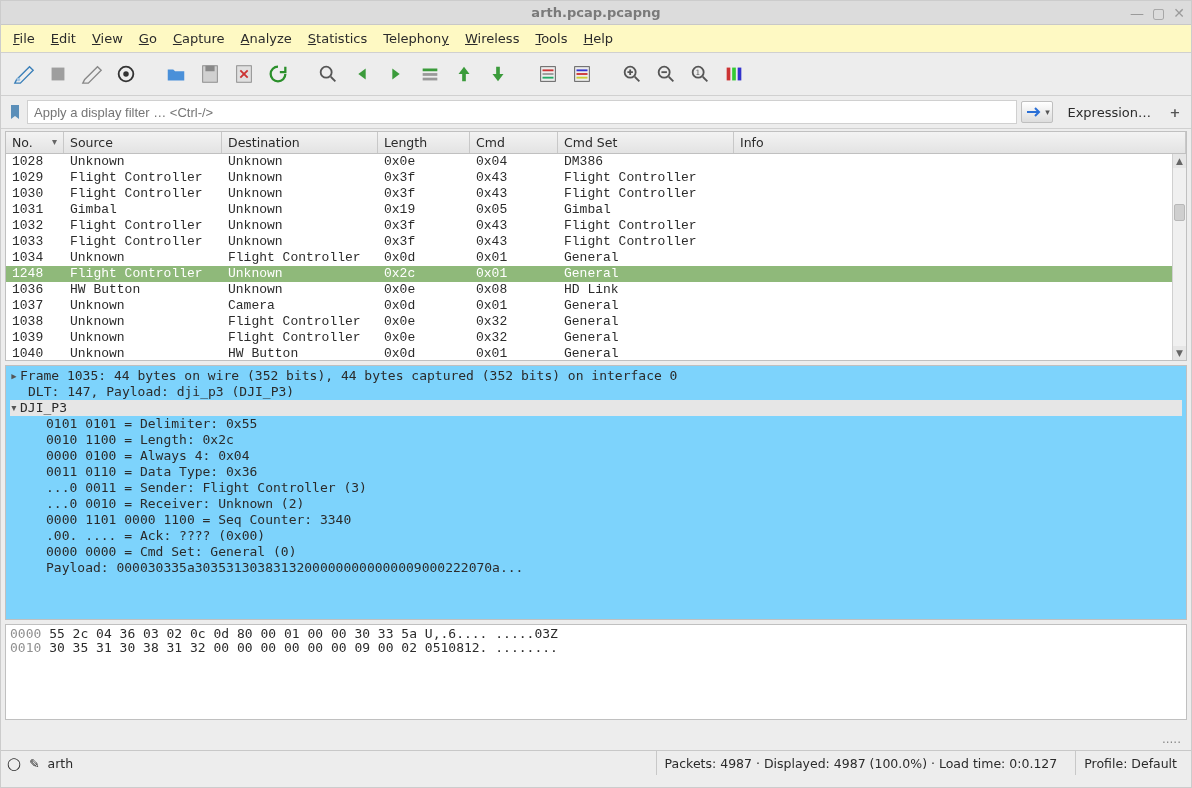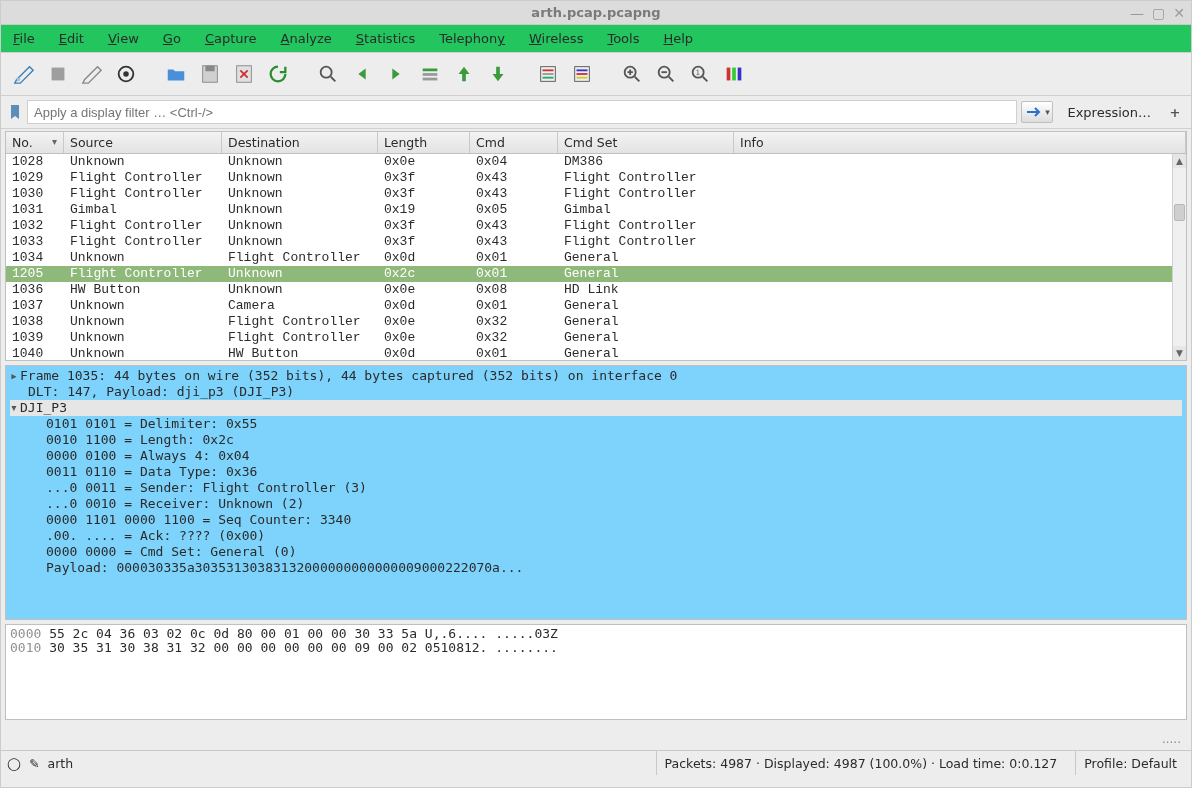--- a/index.html
+++ b/index.html
@@ -1,21 +1,21 @@
 <!DOCTYPE html>
 <html><head>
 <meta charset="utf-8">
 <style>
 *{box-sizing:border-box;margin:0;padding:0}
 html,body{height:100%;font-family:"DejaVu Sans",Arial,sans-serif;font-size:13px;background:#ededed;color:#2b2b2b}
 .window{width:1192px;height:788px;display:flex;flex-direction:column;background:#ededed;border:1px solid #ccc}
 .titlebar{height:24px;background:#dcdcdc;display:flex;align-items:center;justify-content:center;position:relative;border-bottom:1px solid #c8c8c8}
 .titlebar .title{color:#7a7a7a;font-weight:bold;font-size:13px}
 .win-controls{position:absolute;right:6px;top:0;height:24px;display:flex;align-items:center;gap:8px;color:#9a9a9a;font-size:14px}
-.menubar{display:flex;gap:24px;padding:6px 12px;background:#22c55e;border-bottom:1px solid #d0d0d0}
+.menubar{display:flex;gap:16px;padding:6px 12px;background:#fef9c3;border-bottom:1px solid #d0d0d0}
 .menubar span{cursor:default}
 .menubar span u{text-decoration:underline}
 .toolbar{display:flex;align-items:center;gap:4px;padding:6px 8px;background:#ededed;border-bottom:1px solid #d0d0d0}
 .tbtn{width:30px;height:30px;display:flex;align-items:center;justify-content:center;border:1px solid transparent;border-radius:3px}
 .tbtn svg{width:22px;height:22px}
 .tsep{width:12px}
 .filterbar{display:flex;align-items:center;padding:4px 6px;background:#ededed;border-bottom:1px solid #d0d0d0;gap:4px}
 .bookmark{width:16px;height:16px;display:flex;align-items:center;justify-content:center}
 .filter-input{flex:1;height:24px;border:1px solid #d0d0d0;background:#fff;padding:8px 6px;font-size:13px;color:#888}
 .filter-apply{width:32px;height:22px;border:1px solid #bfbfbf;background:linear-gradient(#fff,#ddd);display:flex;align-items:center;justify-content:center;border-radius:2px}
@@ -238,21 +238,21 @@
     </div>
     <div style="display:flex;flex:1;overflow:hidden">
       <div class="pbody" id="packet-body" style="flex:1">
           <div class="prow"><div class="cell col-no">1028</div><div class="cell col-src">Unknown</div><div class="cell col-dst">Unknown</div><div class="cell col-len">0x0e</div><div class="cell col-cmd">0x04</div><div class="cell col-cmdset">DM386</div><div class="cell col-info"></div></div>
           <div class="prow"><div class="cell col-no">1029</div><div class="cell col-src">Flight Controller</div><div class="cell col-dst">Unknown</div><div class="cell col-len">0x3f</div><div class="cell col-cmd">0x43</div><div class="cell col-cmdset">Flight Controller</div><div class="cell col-info"></div></div>
           <div class="prow"><div class="cell col-no">1030</div><div class="cell col-src">Flight Controller</div><div class="cell col-dst">Unknown</div><div class="cell col-len">0x3f</div><div class="cell col-cmd">0x43</div><div class="cell col-cmdset">Flight Controller</div><div class="cell col-info"></div></div>
           <div class="prow"><div class="cell col-no">1031</div><div class="cell col-src">Gimbal</div><div class="cell col-dst">Unknown</div><div class="cell col-len">0x19</div><div class="cell col-cmd">0x05</div><div class="cell col-cmdset">Gimbal</div><div class="cell col-info"></div></div>
           <div class="prow"><div class="cell col-no">1032</div><div class="cell col-src">Flight Controller</div><div class="cell col-dst">Unknown</div><div class="cell col-len">0x3f</div><div class="cell col-cmd">0x43</div><div class="cell col-cmdset">Flight Controller</div><div class="cell col-info"></div></div>
           <div class="prow"><div class="cell col-no">1033</div><div class="cell col-src">Flight Controller</div><div class="cell col-dst">Unknown</div><div class="cell col-len">0x3f</div><div class="cell col-cmd">0x43</div><div class="cell col-cmdset">Flight Controller</div><div class="cell col-info"></div></div>
           <div class="prow"><div class="cell col-no">1034</div><div class="cell col-src">Unknown</div><div class="cell col-dst">Flight Controller</div><div class="cell col-len">0x0d</div><div class="cell col-cmd">0x01</div><div class="cell col-cmdset">General</div><div class="cell col-info"></div></div>
-          <div class="prow selected"><div class="cell col-no">1205</div><div class="cell col-src">Flight Controller</div><div class="cell col-dst">Unknown</div><div class="cell col-len">0x2c</div><div class="cell col-cmd">0x01</div><div class="cell col-cmdset">General</div><div class="cell col-info"></div></div>
+          <div class="prow selected"><div class="cell col-no">1248</div><div class="cell col-src">Flight Controller</div><div class="cell col-dst">Unknown</div><div class="cell col-len">0x2c</div><div class="cell col-cmd">0x01</div><div class="cell col-cmdset">General</div><div class="cell col-info"></div></div>
           <div class="prow"><div class="cell col-no">1036</div><div class="cell col-src">HW Button</div><div class="cell col-dst">Unknown</div><div class="cell col-len">0x0e</div><div class="cell col-cmd">0x08</div><div class="cell col-cmdset">HD Link</div><div class="cell col-info"></div></div>
           <div class="prow"><div class="cell col-no">1037</div><div class="cell col-src">Unknown</div><div class="cell col-dst">Camera</div><div class="cell col-len">0x0d</div><div class="cell col-cmd">0x01</div><div class="cell col-cmdset">General</div><div class="cell col-info"></div></div>
           <div class="prow"><div class="cell col-no">1038</div><div class="cell col-src">Unknown</div><div class="cell col-dst">Flight Controller</div><div class="cell col-len">0x0e</div><div class="cell col-cmd">0x32</div><div class="cell col-cmdset">General</div><div class="cell col-info"></div></div>
           <div class="prow"><div class="cell col-no">1039</div><div class="cell col-src">Unknown</div><div class="cell col-dst">Flight Controller</div><div class="cell col-len">0x0e</div><div class="cell col-cmd">0x32</div><div class="cell col-cmdset">General</div><div class="cell col-info"></div></div>
           <div class="prow"><div class="cell col-no">1040</div><div class="cell col-src">Unknown</div><div class="cell col-dst">HW Button</div><div class="cell col-len">0x0d</div><div class="cell col-cmd">0x01</div><div class="cell col-cmdset">General</div><div class="cell col-info"></div></div>
         </div>
       <div class="scrollbar">
         <div class="sb-up">▲</div>
         <div class="sb-track" style="height:calc(100% - 28px)">
             <div class="sb-thumb" style="top:20%;height:10%"></div>

